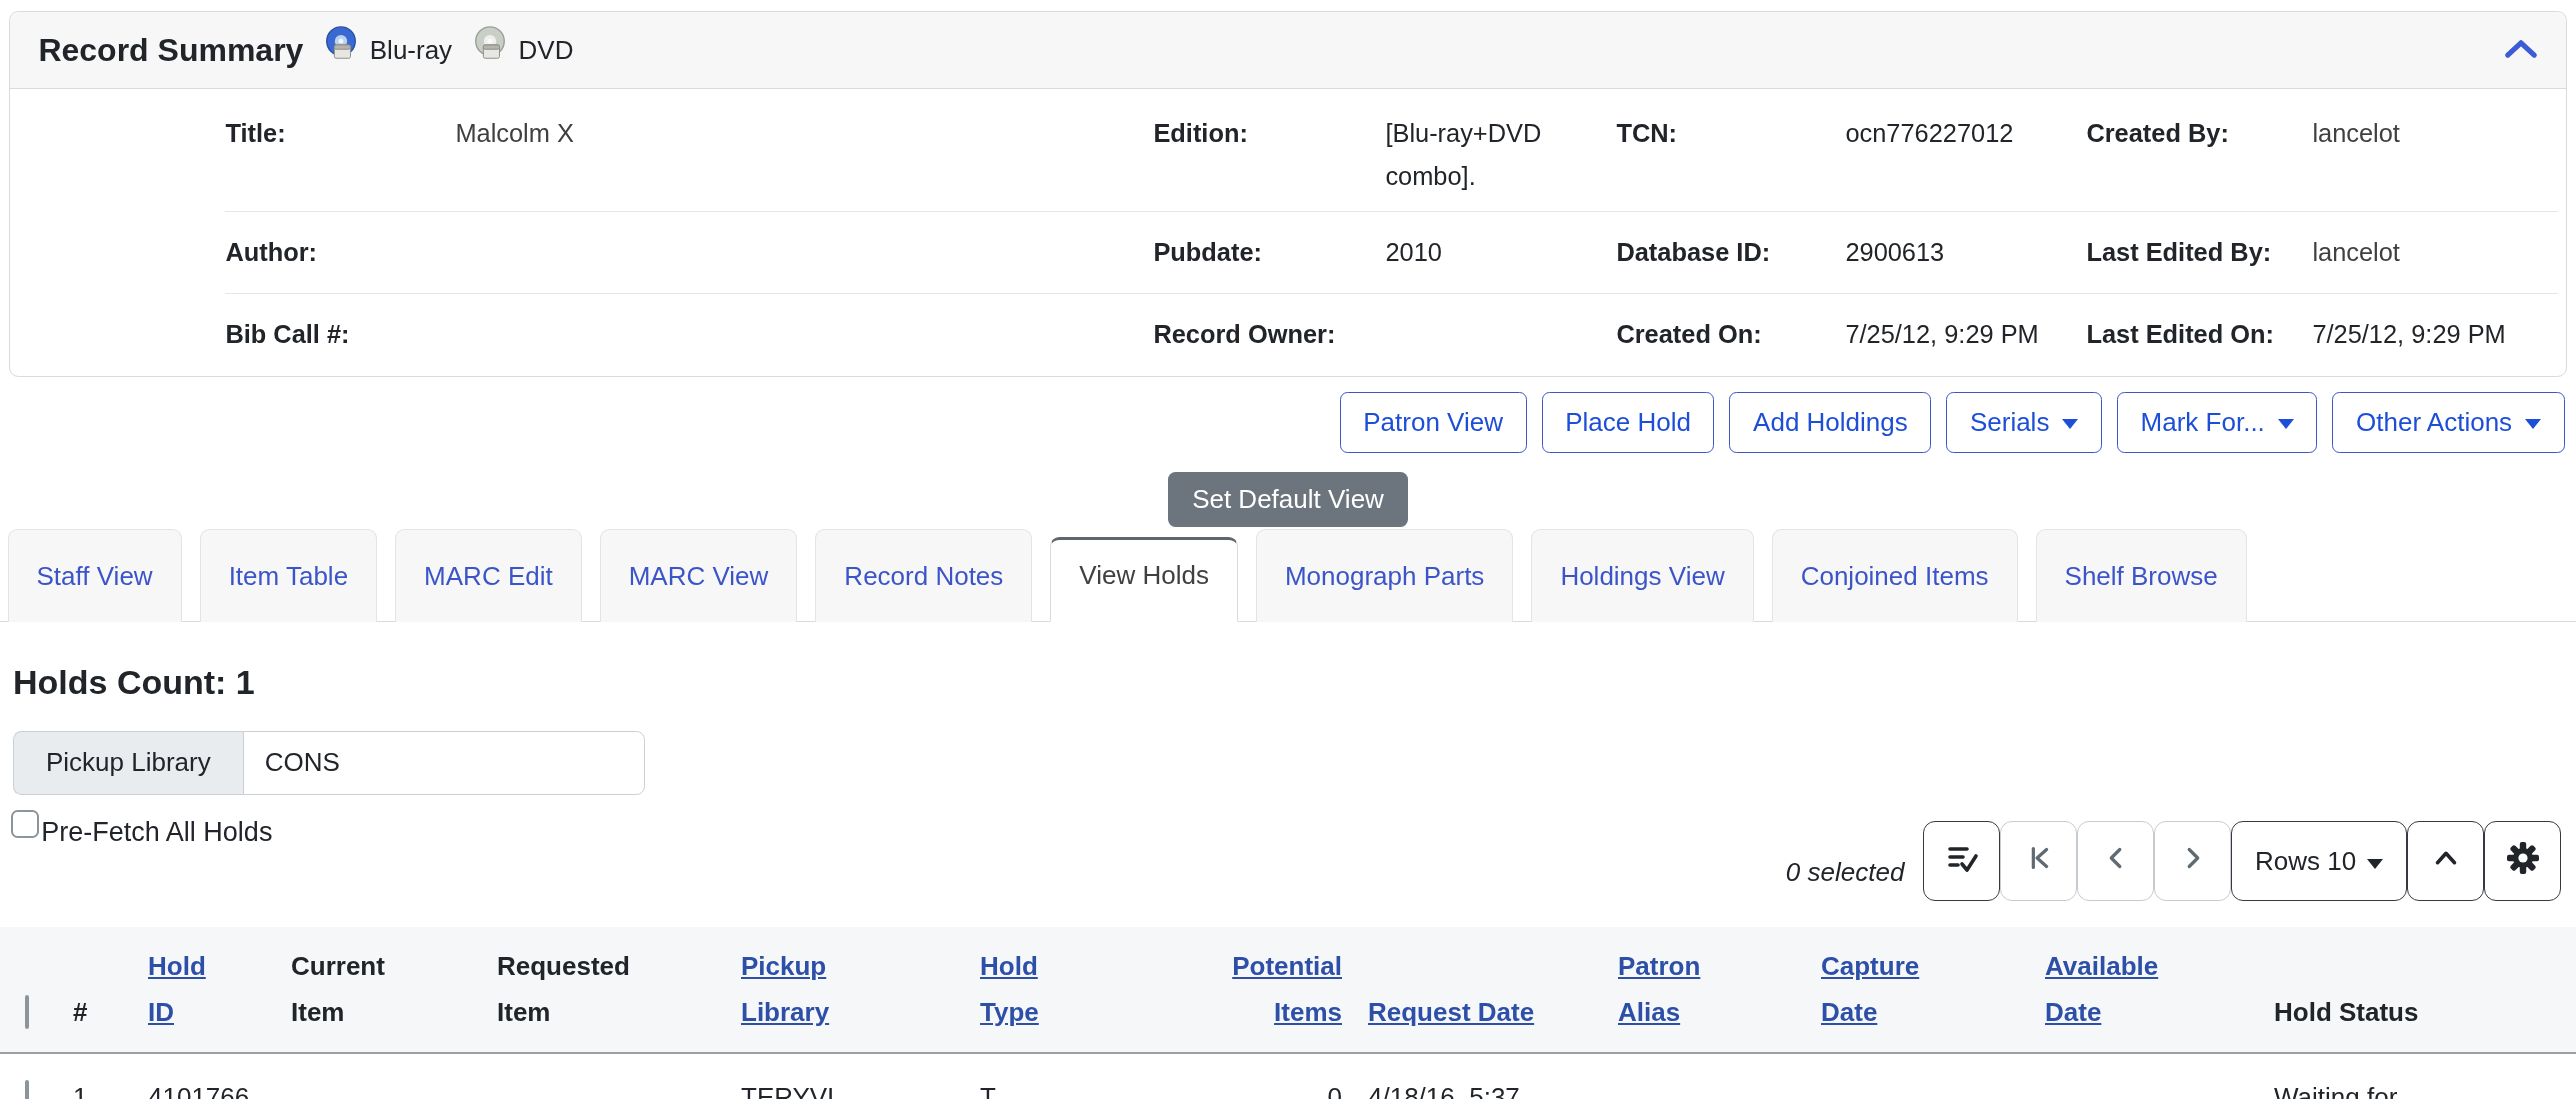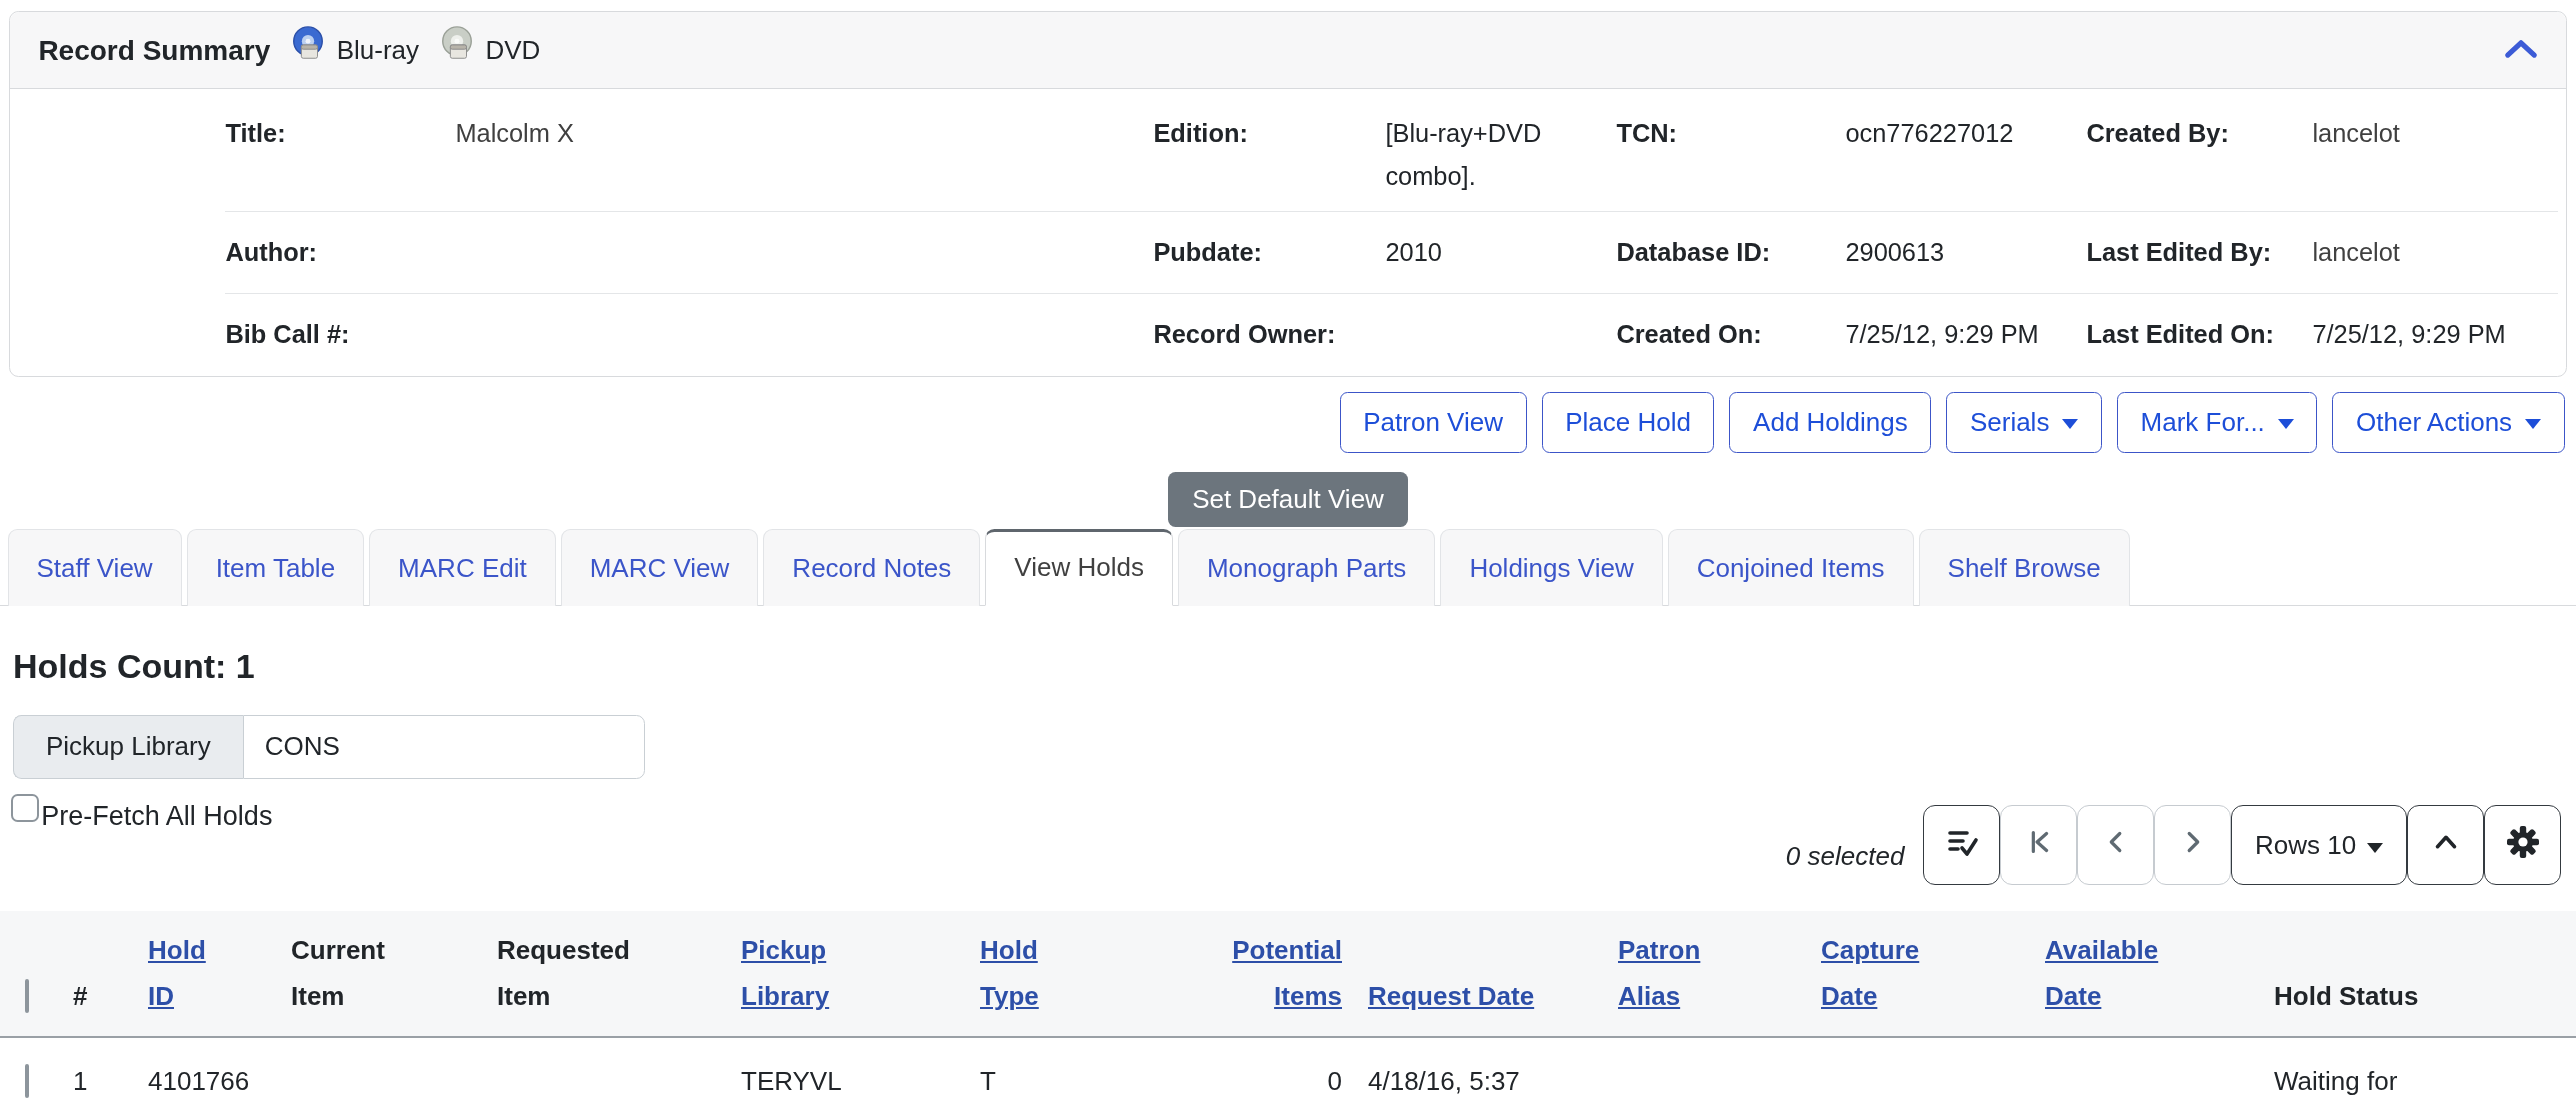--- a/index.html
+++ b/index.html
@@ -9,21 +9,21 @@
     font-size: 26px; color: #212529; background: #fff; line-height: 1.7;
   }
 
   
   .card { margin: 11.3px 9.4px 0; border: 1.4px solid #d8dadd; border-radius: 9.4px; }
   .card-header {
     display: flex; align-items: center; gap: 19px; height: 77px;
     background: #f7f7f8; border-bottom: 1.4px solid #d8dadd;
     border-radius: 9.4px 9.4px 0 0; padding: 0 28px;
   }
-  .rs-title { font-size: 28px; font-weight: 600; }
+  .rs-title { font-size: 32px; font-weight: 600; }
   .format-badge { display: flex; align-items: center; gap: 9.4px; font-size: 26px; }
   .collapse-btn { margin-left: auto; background: none; border: none; cursor: pointer; }
 
   .fields-row {
     display: grid;
     grid-template-columns: 230px 698px 232px 231px 229px 241px 226px 1fr;
     padding: 19px 0; margin-left: 215px; margin-right: 7.5px;
     border-bottom: 1.4px solid #e4e6e8;
   }
   .fields-row.tall { padding: 22.6px 0 13px; }
@@ -49,22 +49,22 @@
   .btn-secondary {
     font-family: inherit; font-size: 26px; color: #fff; background: #6c757d;
     border: none; border-radius: 7.5px; padding: 12.2px 24.5px; cursor: pointer;
   }
 
   
   .tabs { display: flex; align-items: flex-end; padding-left: 7.5px; border-bottom: 1.4px solid #d8dadd; margin-top: 1.9px; }
   .tab {
     font-size: 26px; color: #3b55c9; background: #f7f7f8;
     border: 1.4px solid #e2e4e7; border-bottom: none;
-    border-radius: 9.4px 9.4px 0 0; padding: 16px 28px;
-    margin-right: 5px; margin-bottom: -1.4px; cursor: pointer; white-space: nowrap;
+    border-radius: 9.4px 9.4px 0 0; padding: 24px 28px;
+    margin-right: 18px; margin-bottom: -1.4px; cursor: pointer; white-space: nowrap;
   }
   .tab.active {
     background: #fff; color: #404040;
     border-top: 3.8px solid #5f666d; border-left-color: #d8dadd; border-right-color: #d8dadd;
     border-bottom: 1.4px solid #fff; padding-top: 13px;
   }
 
   
   .holds-head { font-size: 34px; font-weight: 700; margin: 32px 0 0 13px; }
   .pickup-group { display: flex; margin: 19px 0 0 13px; width: 632px; height: 64px; }

